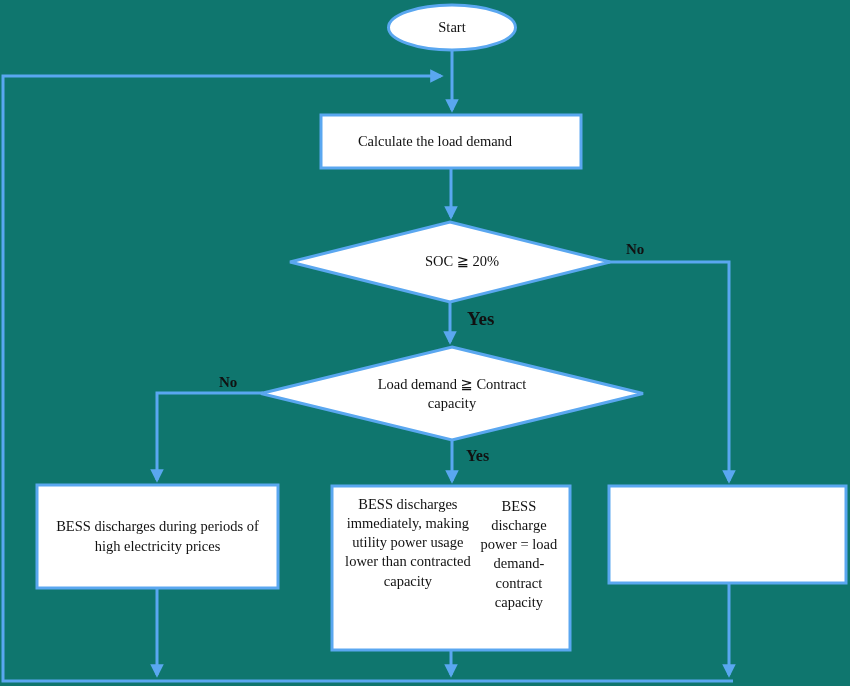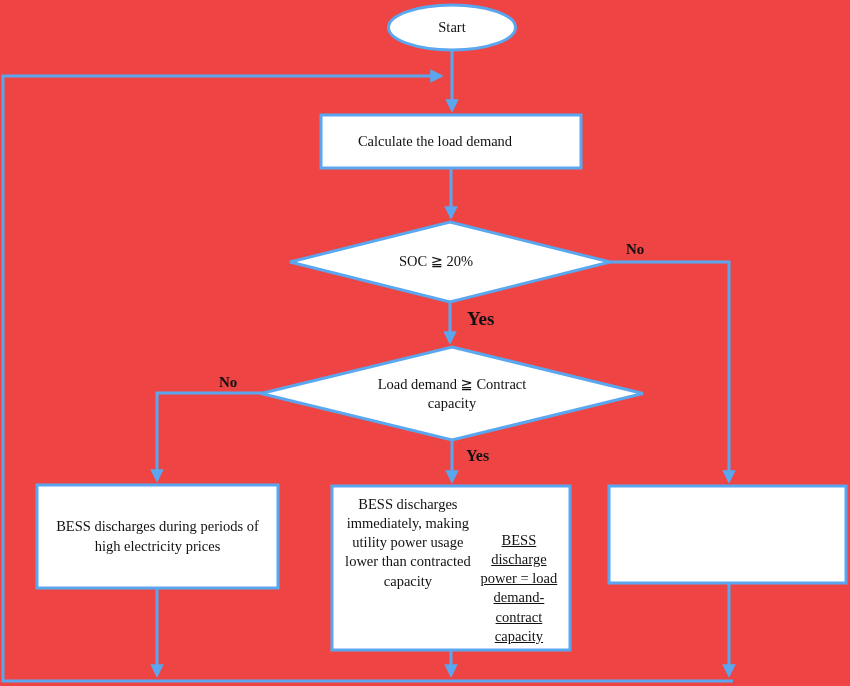--- a/index.html
+++ b/index.html
@@ -2,21 +2,21 @@
 <html><head>
 <meta charset="utf-8">
 <style>
   * { margin: 0; padding: 0; box-sizing: border-box; }
   html, body { background: #ffffff; }
   body { font-family: "Liberation Serif", "DejaVu Serif", serif; color: #111111; }
   .canvas {
     position: relative;
     width: 850px;
     height: 686px;
-    background: #ef4444;
+    background: #0f766e;
     overflow: hidden;
   }
   .canvas svg { position: absolute; left: 0; top: 0; }
   .edge { fill: none; stroke: #5AA7F0; stroke-width: 3; stroke-linejoin: miter; }
   .shape { fill: #ffffff; stroke: #5AA7F0; stroke-width: 3; }
   .node-label {
     position: absolute;
     display: flex;
     align-items: center;
     justify-content: center;
@@ -31,30 +31,30 @@
     white-space: nowrap;
     font-weight: bold;
   }
   .label-soc-no   { left: 626px; top: 241px; font-size: 15px; }
   .label-soc-yes  { left: 467px; top: 308px; font-size: 19px; }
   .label-demand-no  { left: 219px; top: 374px; font-size: 15px; }
   .label-demand-yes { left: 466px; top: 447px; font-size: 16px; }
 
   .pos-start   { left: 390px; top: 6px;   width: 124px; height: 43px; }
   .pos-calc    { left: 307px; top: 116px; width: 256px; height: 51px; }
-  .pos-soc     { left: 336px; top: 248px; width: 200px; height: 28px; text-align: right; }
+  .pos-soc     { left: 362px; top: 248px; width: 200px; height: 28px; text-align: right; }
   .pos-demand  { left: 352px; top: 368px; width: 200px; height: 52px; }
   .pos-left    { left: 43px;  top: 489px; width: 229px; height: 95px; }
   .pos-right   { left: 616px; top: 491px; width: 223px; height: 87px; }
   .pos-mid {
     left: 340px; top: 495px; width: 222px; height: 146px;
     display: flex; flex-direction: row; align-items: flex-start; justify-content: center;
     text-align: center; font-size: 14.5px; line-height: 1.32;
   }
-  .pos-mid .para + .para { margin-top: 36px; text-decoration: underline; }
+  .pos-mid .para + .para { margin-top: 2px; }
 </style>
 </head>
 <body>
 
 <div class="canvas">
 
   <svg width="850" height="686" viewBox="0 0 850 686">
     <defs>
       <marker id="arrow" viewBox="0 0 10 10" refX="8" refY="5" markerWidth="4.5" markerHeight="4.5" orient="auto">
         <path d="M0,0 L10,5 L0,10 z" fill="#5AA7F0"></path>

